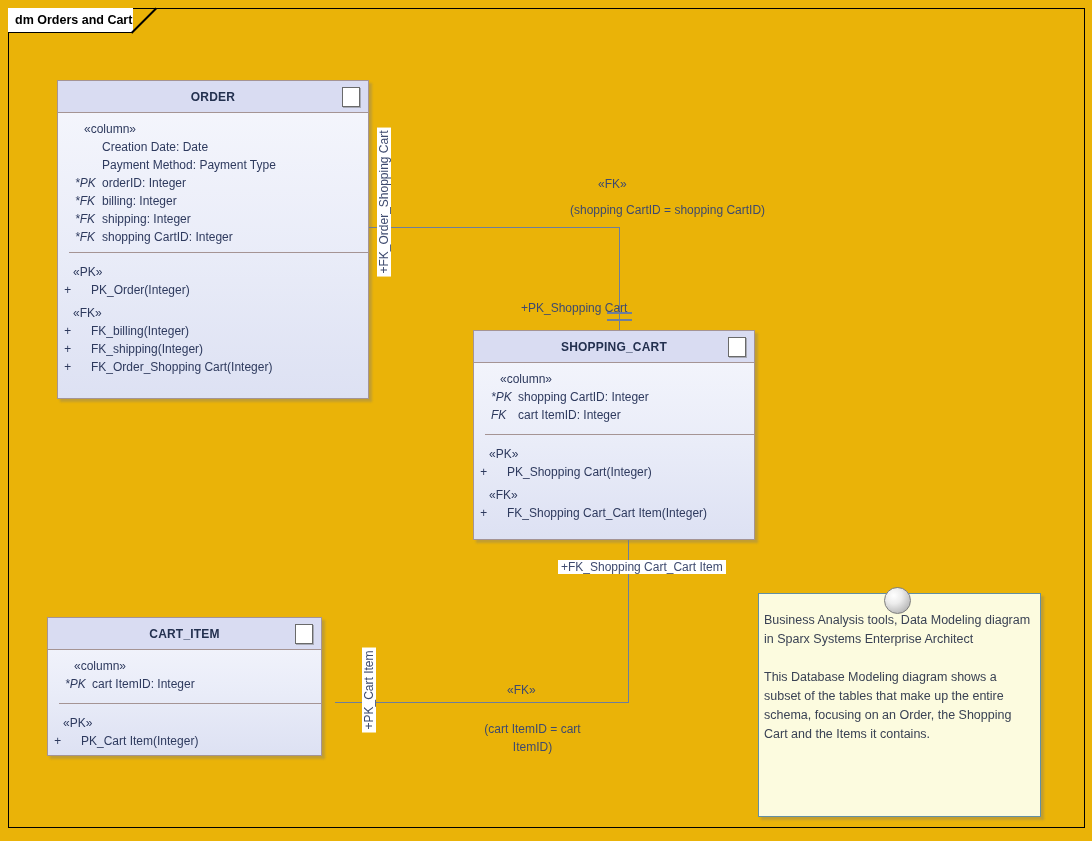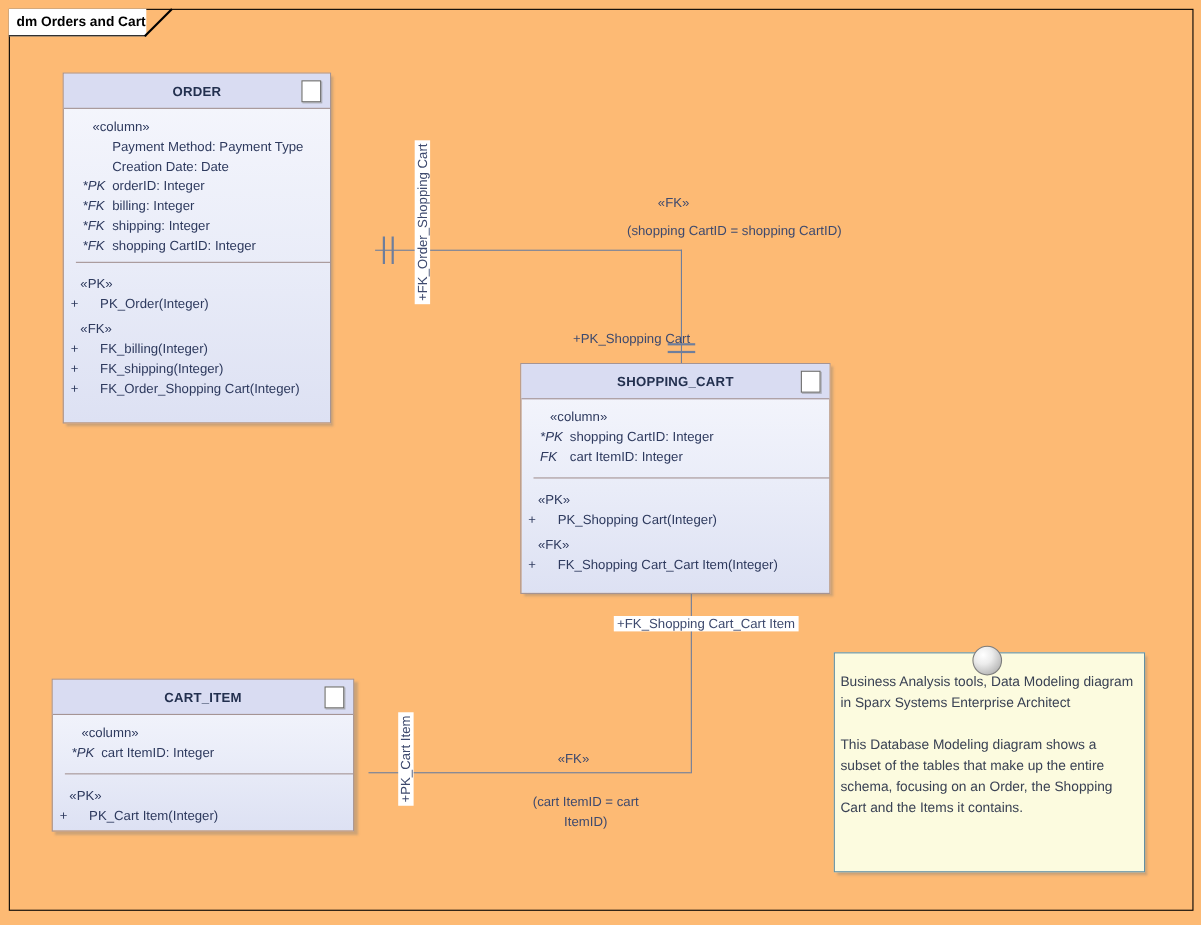--- a/index.html
+++ b/index.html
@@ -1,16 +1,16 @@
 <!DOCTYPE html>
 <html><head>
 <meta charset="utf-8">
 <style>
   html,body{margin:0;padding:0;background:#fff;}
-  #stage{position:relative;width:1092px;height:841px;background:#fdba74;
+  #stage{position:relative;width:1092px;height:841px;background:#eab308;
          font-family:"Liberation Sans",sans-serif;overflow:hidden;}
 
   
   .frame{position:absolute;left:8px;top:8px;width:1077px;height:820px;
          border:1.5px solid #000;box-sizing:border-box;}
   .frame-tab{position:absolute;left:8px;top:8px;width:125px;height:25px;
              border-bottom:1.6px solid #000;box-sizing:border-box;
              display:flex;align-items:center;padding-left:7px;
              font-size:12.5px;font-weight:bold;color:#000;background:#fff;z-index:5;}
   .frame-tab-slant{position:absolute;left:143px;top:3px;width:1.6px;height:35px;
@@ -27,21 +27,21 @@
   .entity-title{font-weight:bold;color:#23304f;letter-spacing:.2px;}
   .compartment{box-sizing:border-box;padding:7px 4px 0 6px;overflow:hidden;}
   .compartment.cols{border-bottom:1px solid #a59494;margin-left:11px;}
   .compartment.ops{padding-top:10px;}
   .row{display:flex;height:18px;line-height:18px;white-space:nowrap;}
   .row .prefix{width:27px;flex:none;font-style:italic;}
   .row.stereo{padding-left:9px;margin-top:0;}
   .row.stereo + .row{margin-top:0;}
   .row + .row.stereo{margin-top:5px;}
 
-  .e-order{left:57px;top:66px;width:244px;height:319px;}
+  .e-order{left:57px;top:80px;width:312px;height:319px;}
   .e-order .cols{height:140px;}
   .e-cart{left:473px;top:330px;width:282px;height:210px;}
   .e-cart .cols{height:72px;}
   .e-item{left:47px;top:617px;width:275px;height:139px;}
   .e-item .cols{height:54px;}
 
   
   .table-icon{position:absolute;right:8px;top:6px;width:18px;height:20px;
               border:1px solid #6a6a6a;background:#fff;box-sizing:border-box;
               box-shadow:1px 1px 0 rgba(120,120,120,.5);}
@@ -56,21 +56,21 @@
   .tickv{position:absolute;width:1.5px;height:25px;background:#6e7e9c;}
   .tickh{position:absolute;width:25px;height:1.5px;background:#6e7e9c;}
 
   .clabel{position:absolute;font-size:12px;color:#3e4a6e;white-space:nowrap;z-index:3;}
   .vrot{transform:translate(-50%,-50%) rotate(-90deg);background:#fff;padding:0 3px;}
   .wbg{background:#fff;padding:0 3px;}
   .center2{text-align:center;}
   .center2 span{display:block;line-height:18px;}
 
   
-  .note{position:absolute;left:758px;top:593px;width:283px;height:200px;
+  .note{position:absolute;left:758px;top:593px;width:283px;height:224px;
         background:#fcfbdf;border:1.4px solid #6290a4;box-sizing:border-box;
         color:#3a4254;font-size:12.5px;line-height:19px;
         padding:17px 6px 6px 5px;box-shadow:3px 3px 2px rgba(120,120,120,0.35);}
   .note p{margin:0 0 19px 0;}
   .sphere{position:absolute;left:884px;top:587px;width:27px;height:27px;
           border-radius:50%;border:1px solid #7d7d7d;box-sizing:border-box;
           background:radial-gradient(circle at 35% 30%,#ffffff 0%,#ececec 35%,#c2c2c2 70%,#9a9a9a 100%);
           z-index:4;}
 </style>
 </head>
@@ -107,25 +107,25 @@
 
   <div class="entity e-order">
     <div class="entity-header">
       <span class="entity-title">ORDER</span>
       <span class="table-icon"><span class="bar"></span><span class="ln"></span><span class="ln"></span><span class="ln"></span></span>
     </div>
     <div class="compartment cols">
         <div class="row stereo">«column»</div>
         <div class="row">
           <span class="prefix"></span>
+          <span class="mtext">Creation Date: Date</span>
+        </div>
+        <div class="row">
+          <span class="prefix"></span>
           <span class="mtext">Payment Method: Payment Type</span>
-        </div>
-        <div class="row">
-          <span class="prefix"></span>
-          <span class="mtext">Creation Date: Date</span>
         </div>
         <div class="row">
           <span class="prefix">*PK</span>
           <span class="mtext">orderID: Integer</span>
         </div>
         <div class="row">
           <span class="prefix">*FK</span>
           <span class="mtext">billing: Integer</span>
         </div>
         <div class="row">

